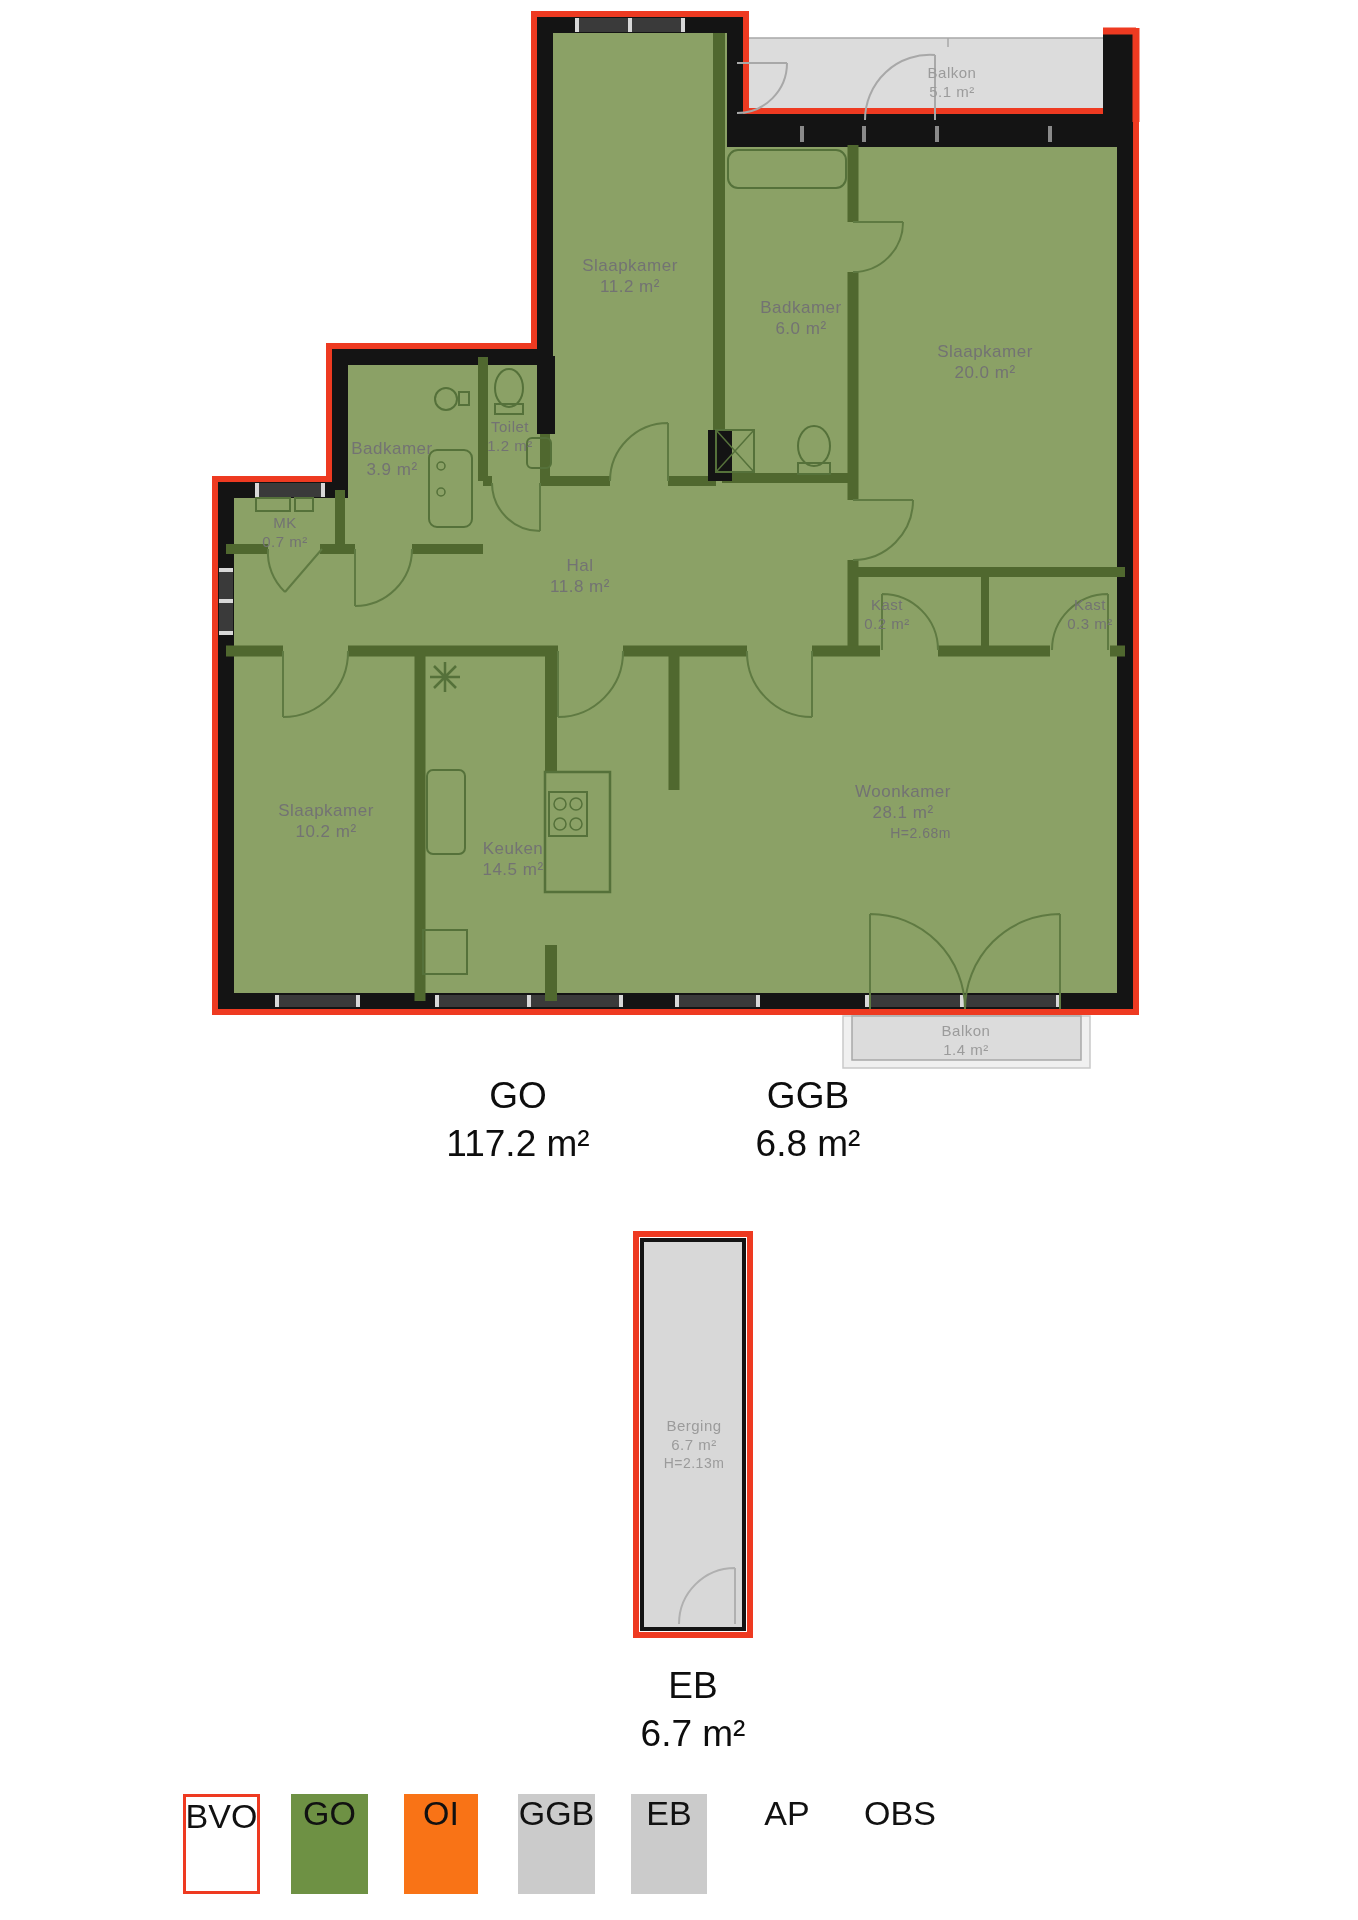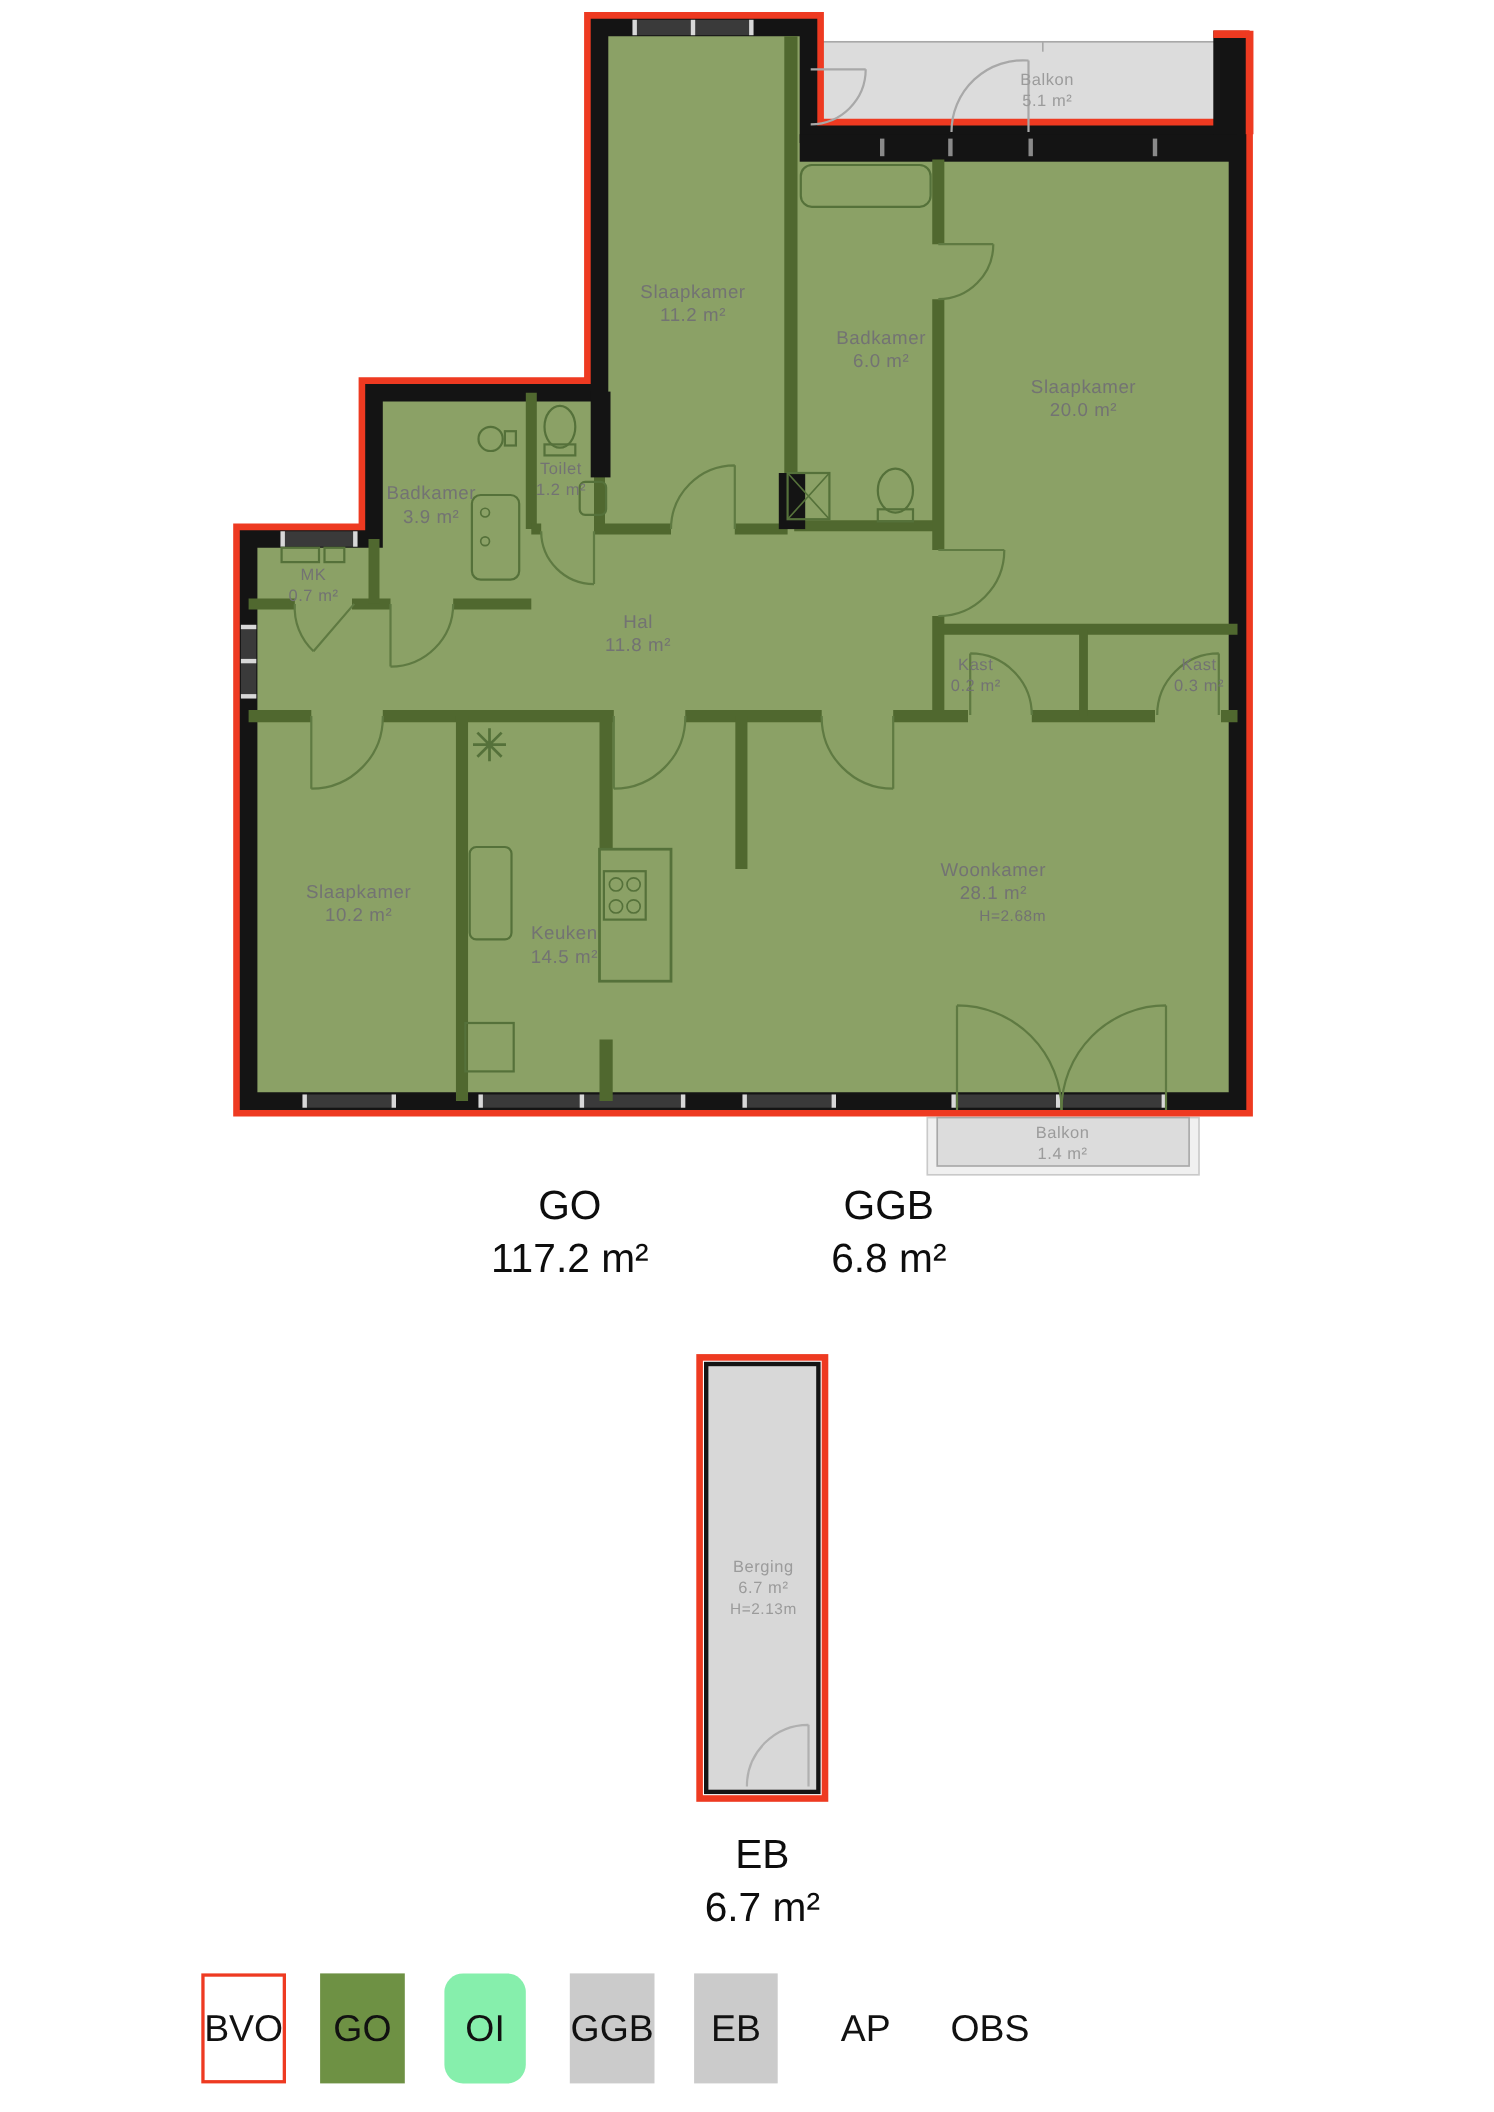--- a/index.html
+++ b/index.html
@@ -16,21 +16,21 @@
   .rlabel.small{font-size:15px;line-height:19px;}
   .rlabel.gray{color:#9b9b9b;}
   .rlabel .sub{font-size:14px;text-align:right;}
   .summary{
     position:absolute;transform:translate(-50%,-50%);
     text-align:center;color:#0d0d0d;font-size:37px;line-height:48px;
     white-space:nowrap;
   }
   .legend{position:absolute;left:0;top:1794px;width:100%;height:100px;}
   .legend-item{
-    position:absolute;top:0;height:100px;display:flex;align-items:center;
+    position:absolute;top:0;height:100px;display:flex;align-items:flex-start;
     justify-content:center;font-size:34px;color:#111;box-sizing:border-box;
   }
   .legend-item.box{border:3px solid transparent;}
 </style>
 </head>
 <body>
 
 <div id="canvas">
 
   <svg id="plan-svg" width="1358" height="1920" viewBox="0 0 1358 1920">
@@ -271,21 +271,21 @@
       <div>6.7 m²</div>
   </div>
 
   <div class="legend">
     <div class="legend-item box" style="left: 183px; width: 77px; background-color: rgb(255, 255, 255); border-color: rgb(238, 58, 33);">
       <span>BVO</span>
     </div>
     <div class="legend-item" style="left: 291px; width: 77px; background-color: rgb(110, 145, 68);">
       <span>GO</span>
     </div>
-    <div class="legend-item" style="left: 404px; width: 74px; background-color: #86efac; border-radius: 17px;">
+    <div class="legend-item" style="left: 404px; width: 74px; background-color: #f97316;">
       <span>OI</span>
     </div>
     <div class="legend-item" style="left: 518px; width: 77px; background-color: rgb(203, 203, 203);">
       <span>GGB</span>
     </div>
     <div class="legend-item" style="left: 631px; width: 76px; background-color: rgb(203, 203, 203);">
       <span>EB</span>
     </div>
     <div class="legend-item" style="left:752px;width:70px">
       <span>AP</span>

